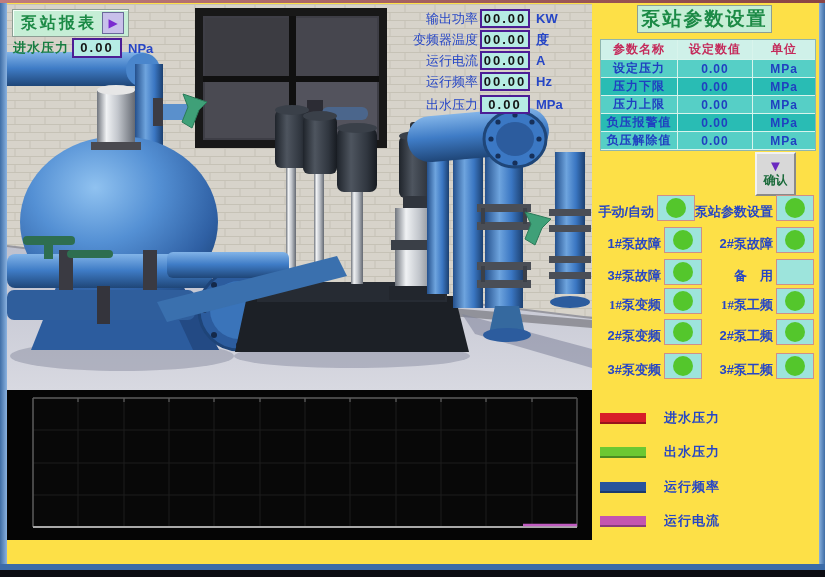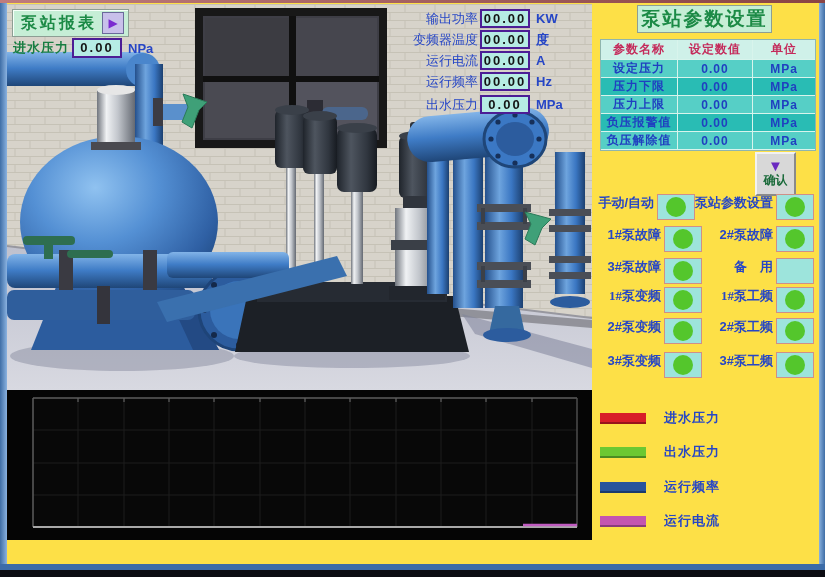--- a/index.html
+++ b/index.html
@@ -53,21 +53,21 @@
        height:100%;display:flex;align-items:center;justify-content:center;letter-spacing:1px;}
   .t-c0{width:76px;}.t-c1{width:74px;}.t-c2{flex:1;border-right:none;}
 
   .confirm{position:absolute;left:755px;top:152px;width:37px;height:40px;background:#d8d8d8;
      border-top:2px solid #f2f2f2;border-left:2px solid #f2f2f2;border-right:2px solid #8a8a8a;
      border-bottom:2px solid #8a8a8a;display:flex;flex-direction:column;align-items:center;
      justify-content:center;cursor:pointer;}
   .confirm .tri{color:#6a2ac0;font-size:15px;line-height:13px;}
   .confirm .txt{color:#1a6a3a;font-weight:bold;font-size:12px;}
 
-  .st-row{position:absolute;left:595px;width:219px;display:flex;align-items:flex-start;height:27px;}
+  .st-row{position:absolute;left:595px;width:219px;display:flex;align-items:flex-end;height:27px;}
   .st-lbl{color:#2646c6;font-weight:bold;font-size:13px;white-space:nowrap;}
   .st-l1{width:66px;text-align:right;}
   .st-l2{flex:1;text-align:right;}
   .st-box{width:38px;height:26px;background:#9de4dc;border:1px solid #cf8f88;margin-left:3px;
           display:flex;align-items:center;justify-content:center;box-sizing:border-box;flex:none;}
   .st-dot{width:20px;height:20px;border-radius:50%;background:#54c62c;}
 
   .lg-row{position:absolute;left:600px;display:flex;align-items:center;height:20px;}
   .lg-bar{width:46px;height:9px;border-bottom:2px solid rgba(0,0,0,.3);}
   .lg-lbl{margin-left:18px;color:#2646c6;font-weight:bold;font-size:13px;letter-spacing:1px;}

